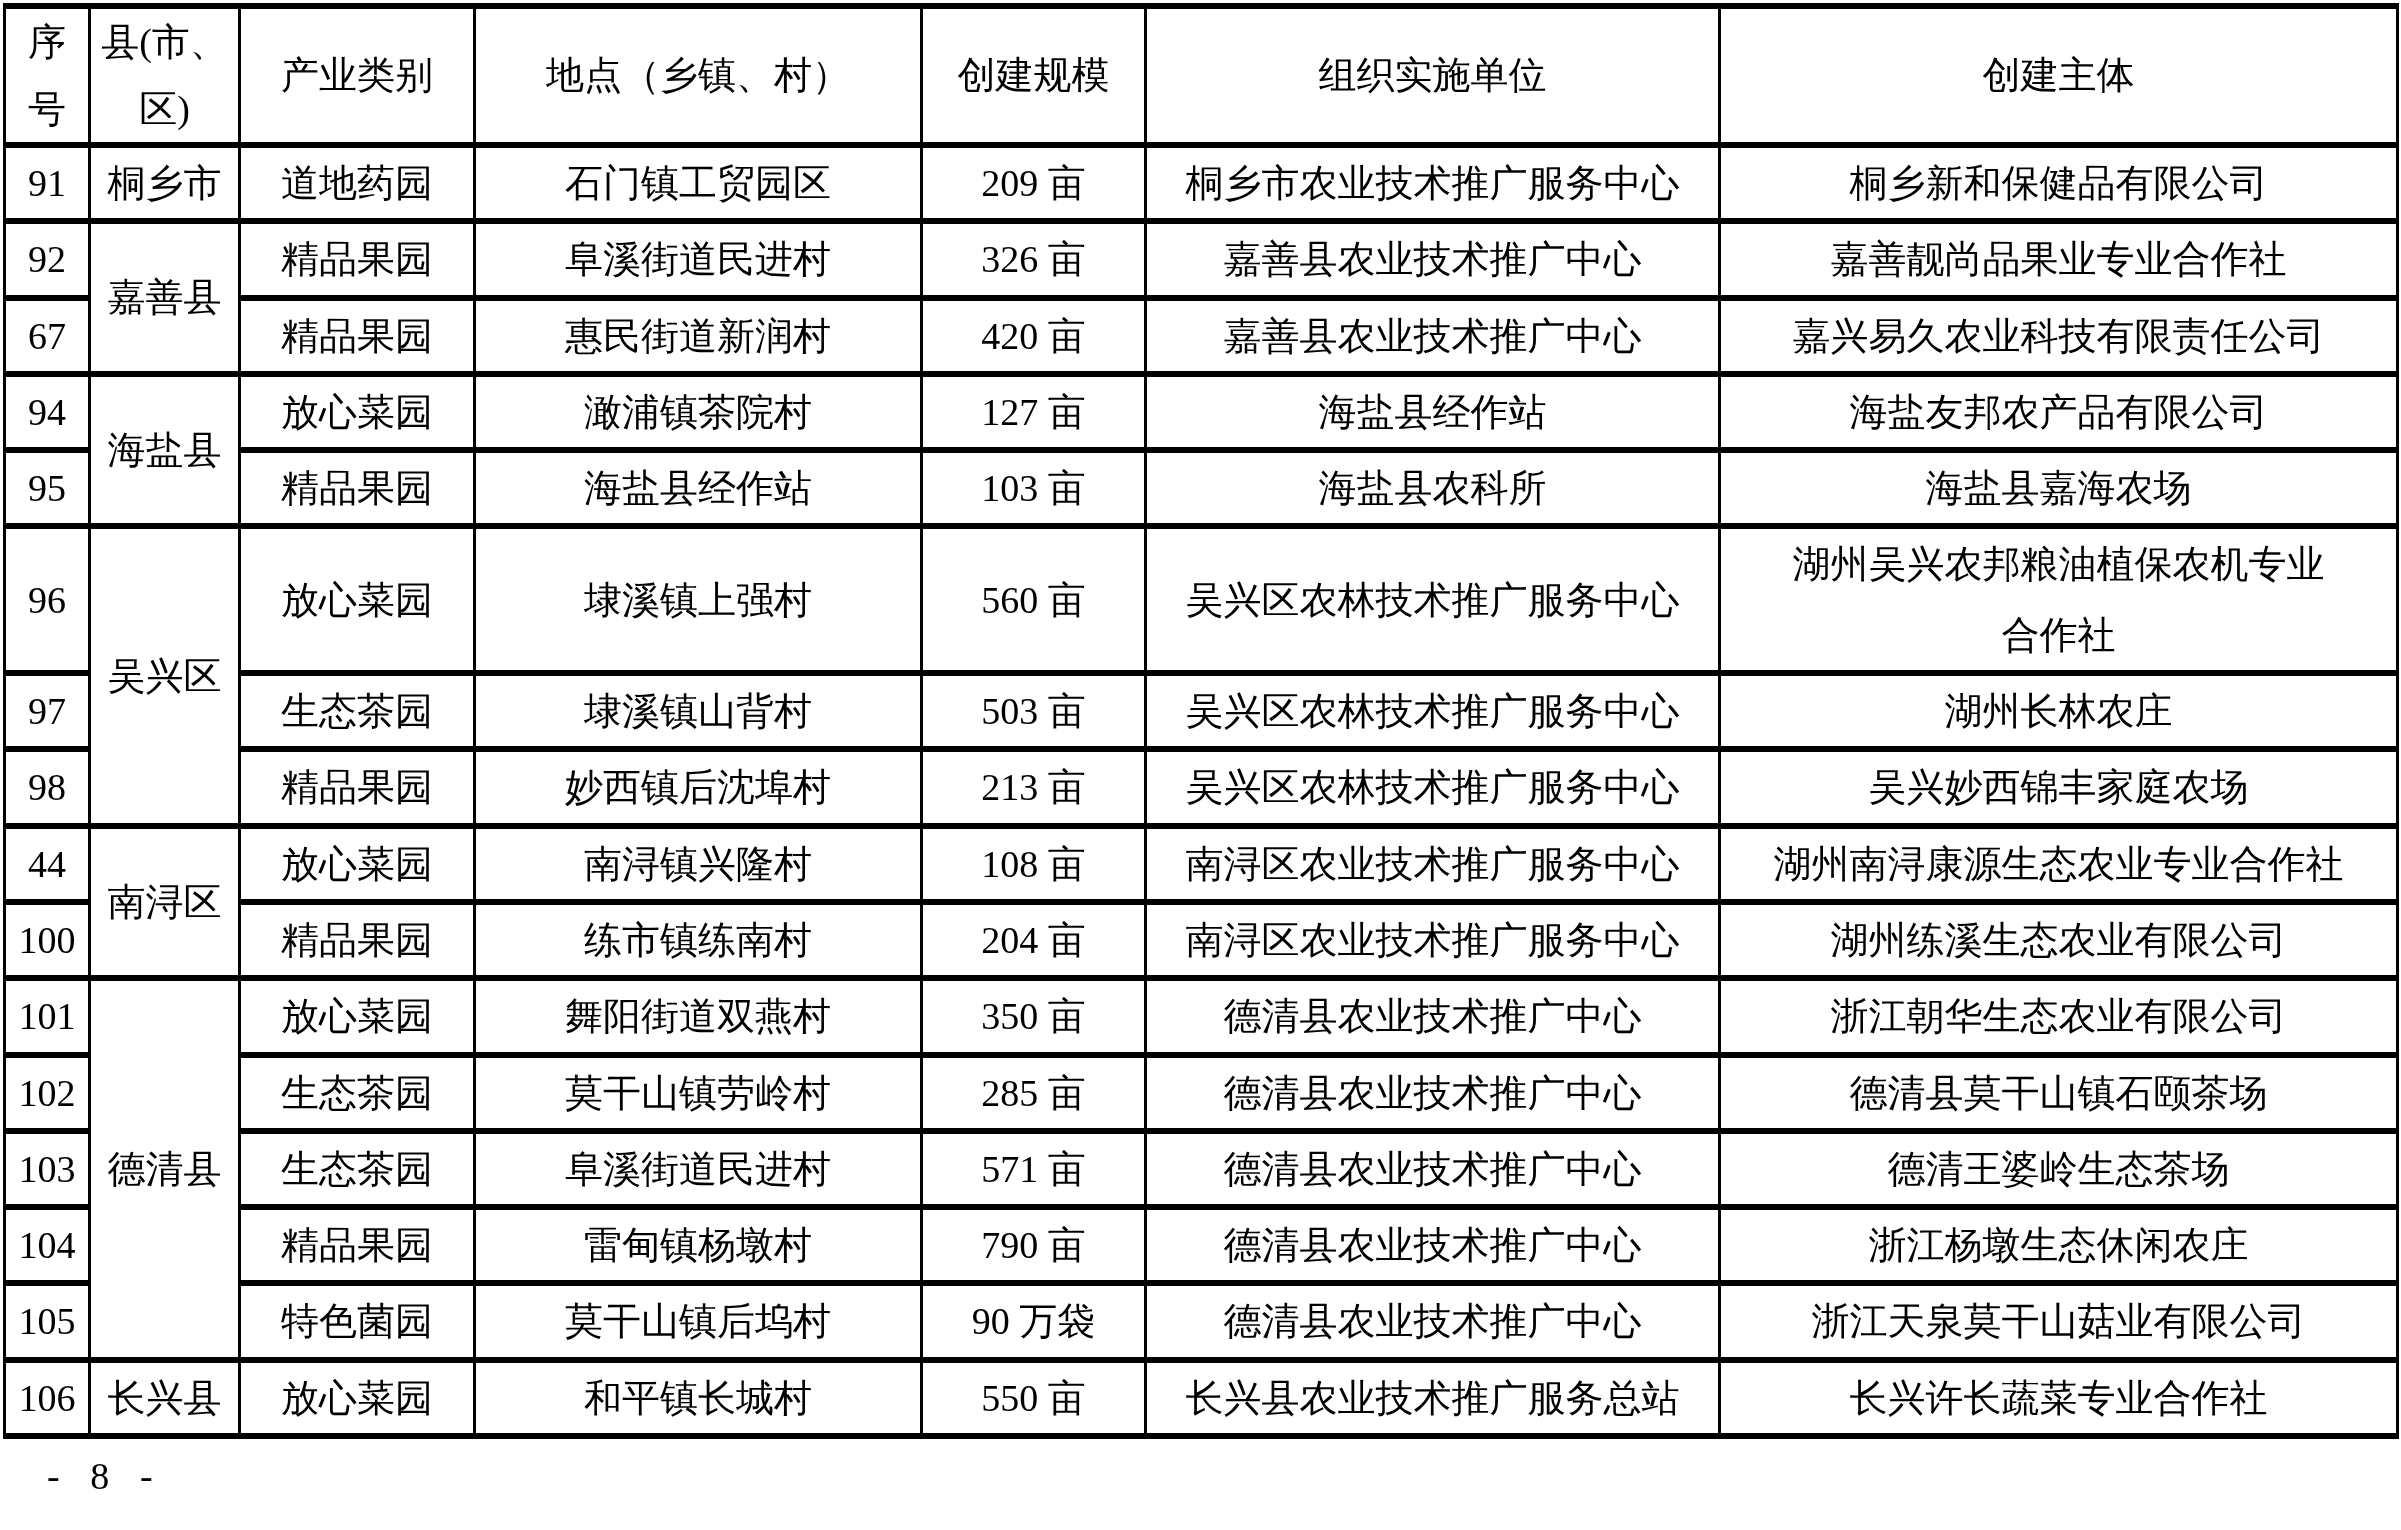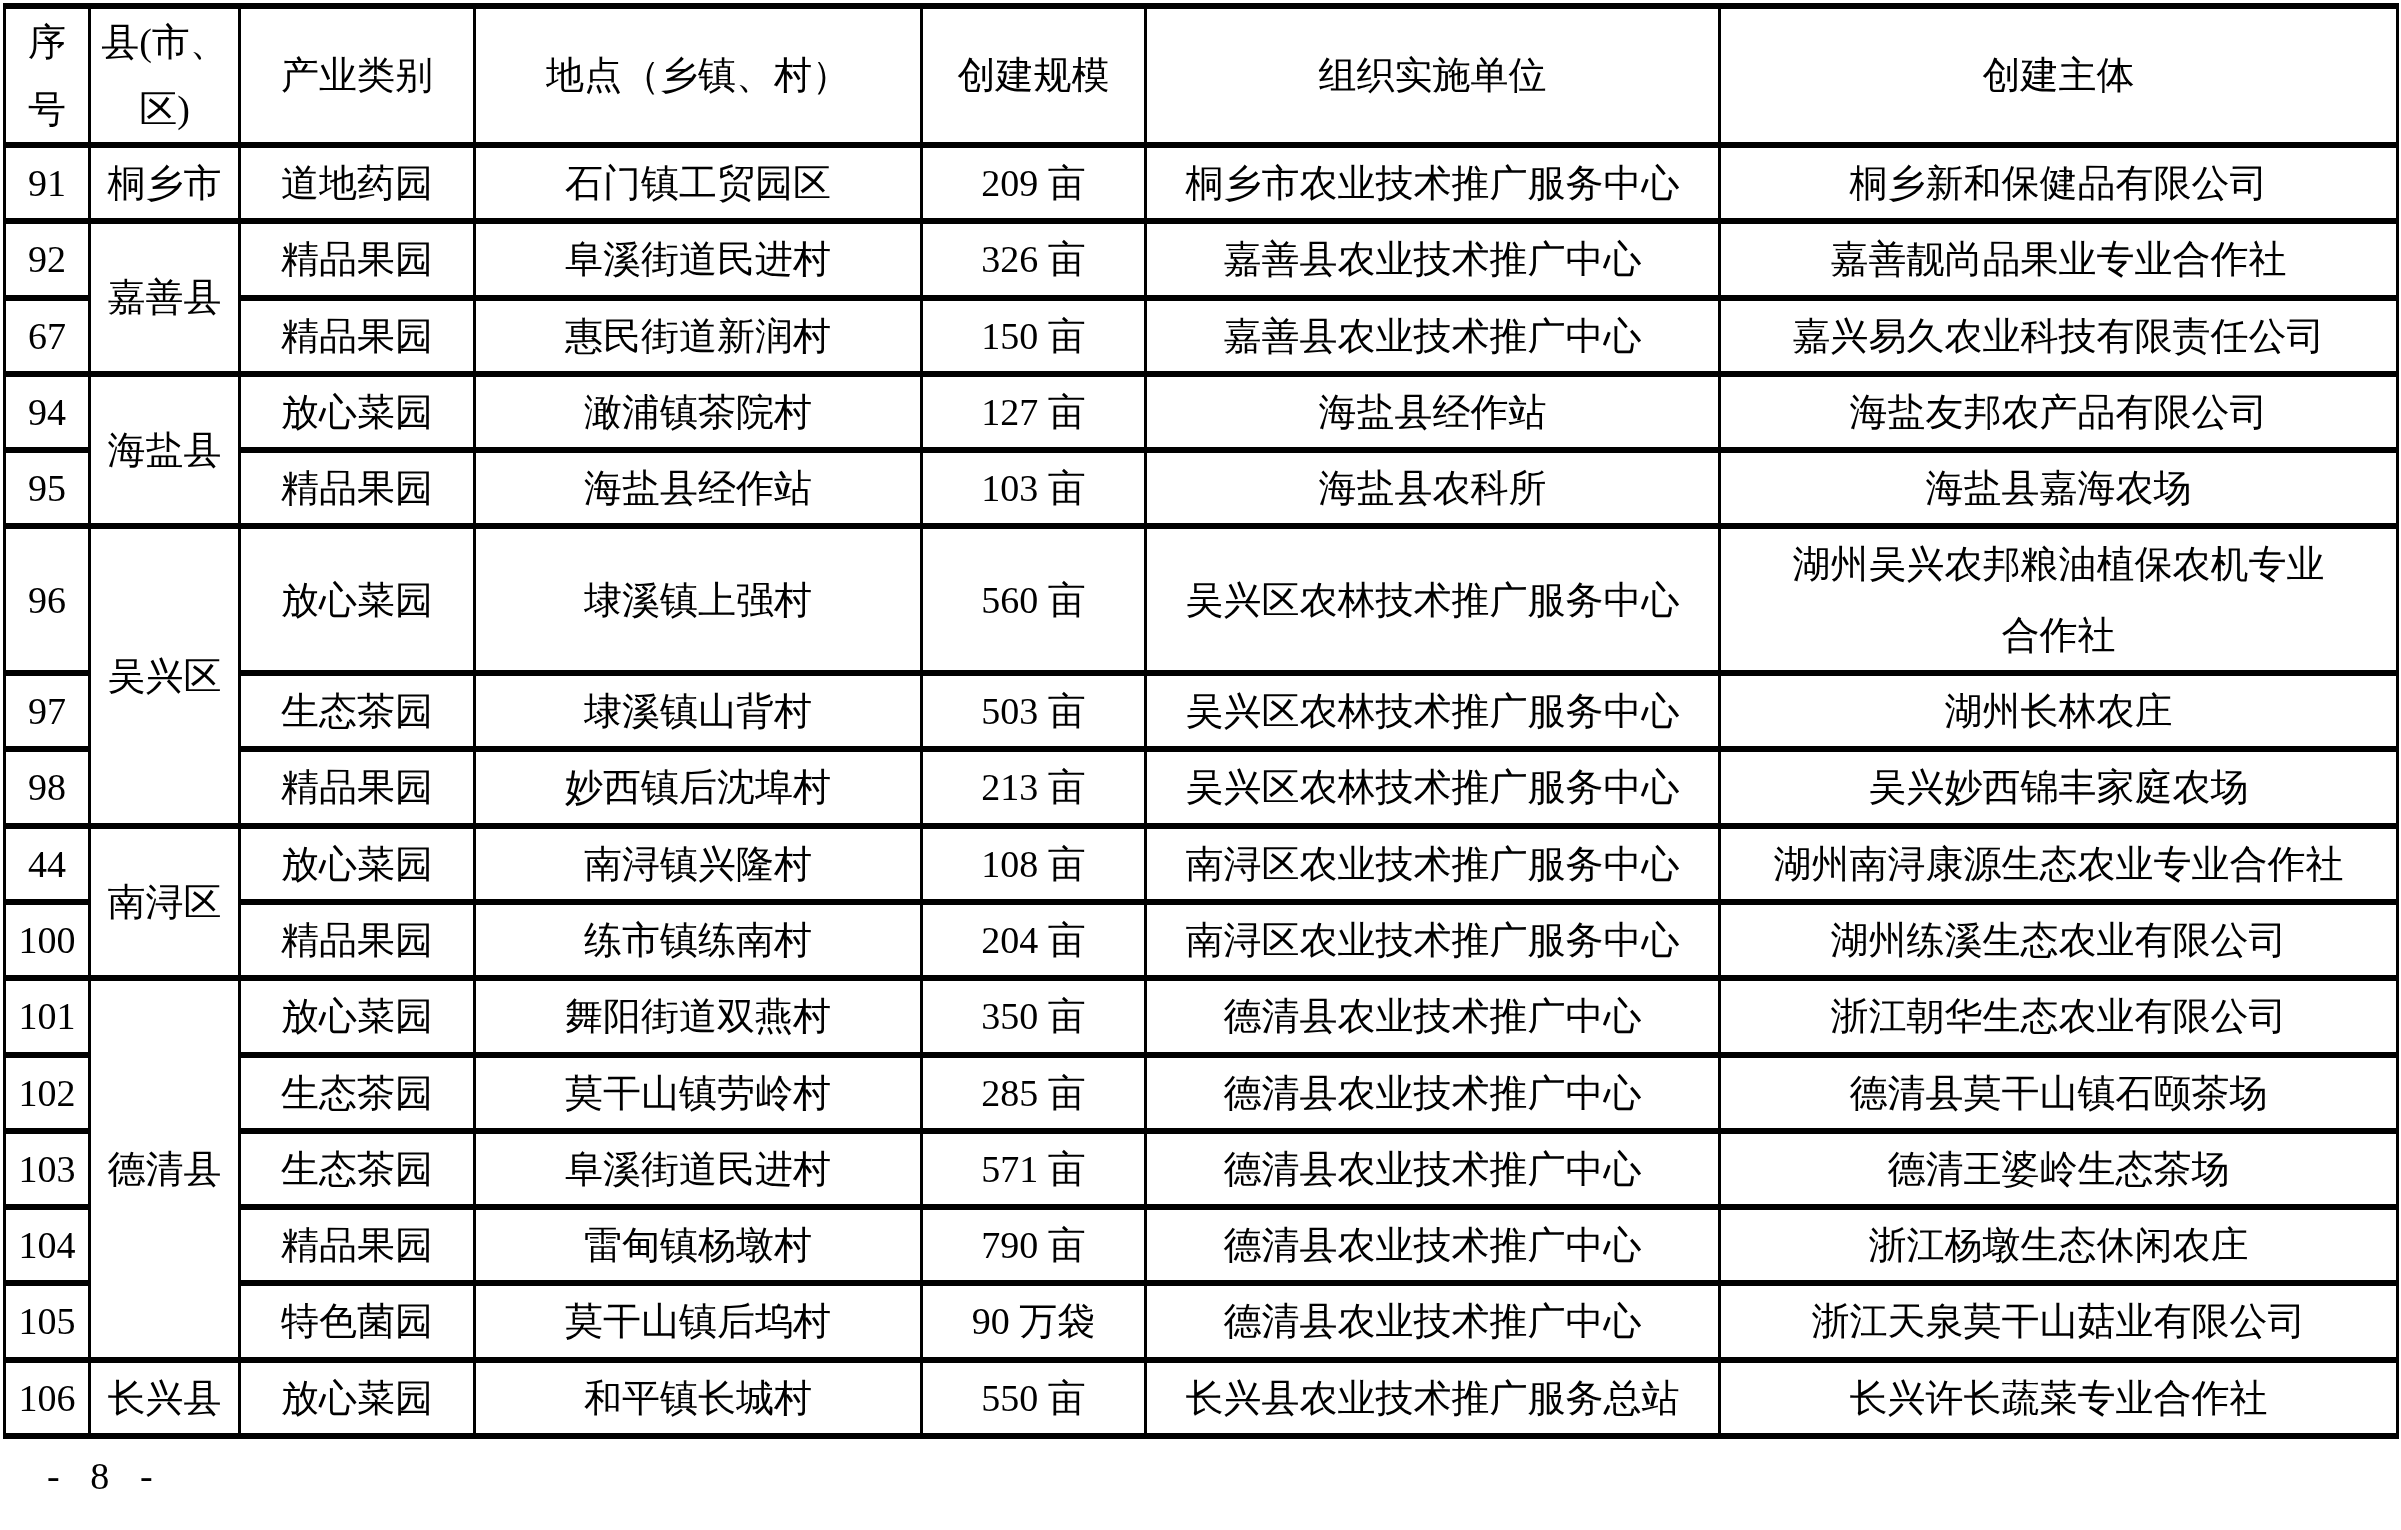--- a/index.html
+++ b/index.html
@@ -90,21 +90,21 @@
       <td>精品果园</td>
       <td>阜溪街道民进村</td>
       <td>326 亩</td>
       <td>嘉善县农业技术推广中心</td>
       <td>嘉善靓尚品果业专业合作社</td>
     </tr>
     <tr class="r-normal">
       <td>67</td>
       <td>精品果园</td>
       <td>惠民街道新润村</td>
-      <td>150 亩</td>
+      <td>420 亩</td>
       <td>嘉善县农业技术推广中心</td>
       <td>嘉兴易久农业科技有限责任公司</td>
     </tr>
     <tr class="r-normal">
       <td>94</td>
       <td rowspan="2">海盐县</td>
       <td>放心菜园</td>
       <td>澉浦镇茶院村</td>
       <td>127 亩</td>
       <td>海盐县经作站</td>

